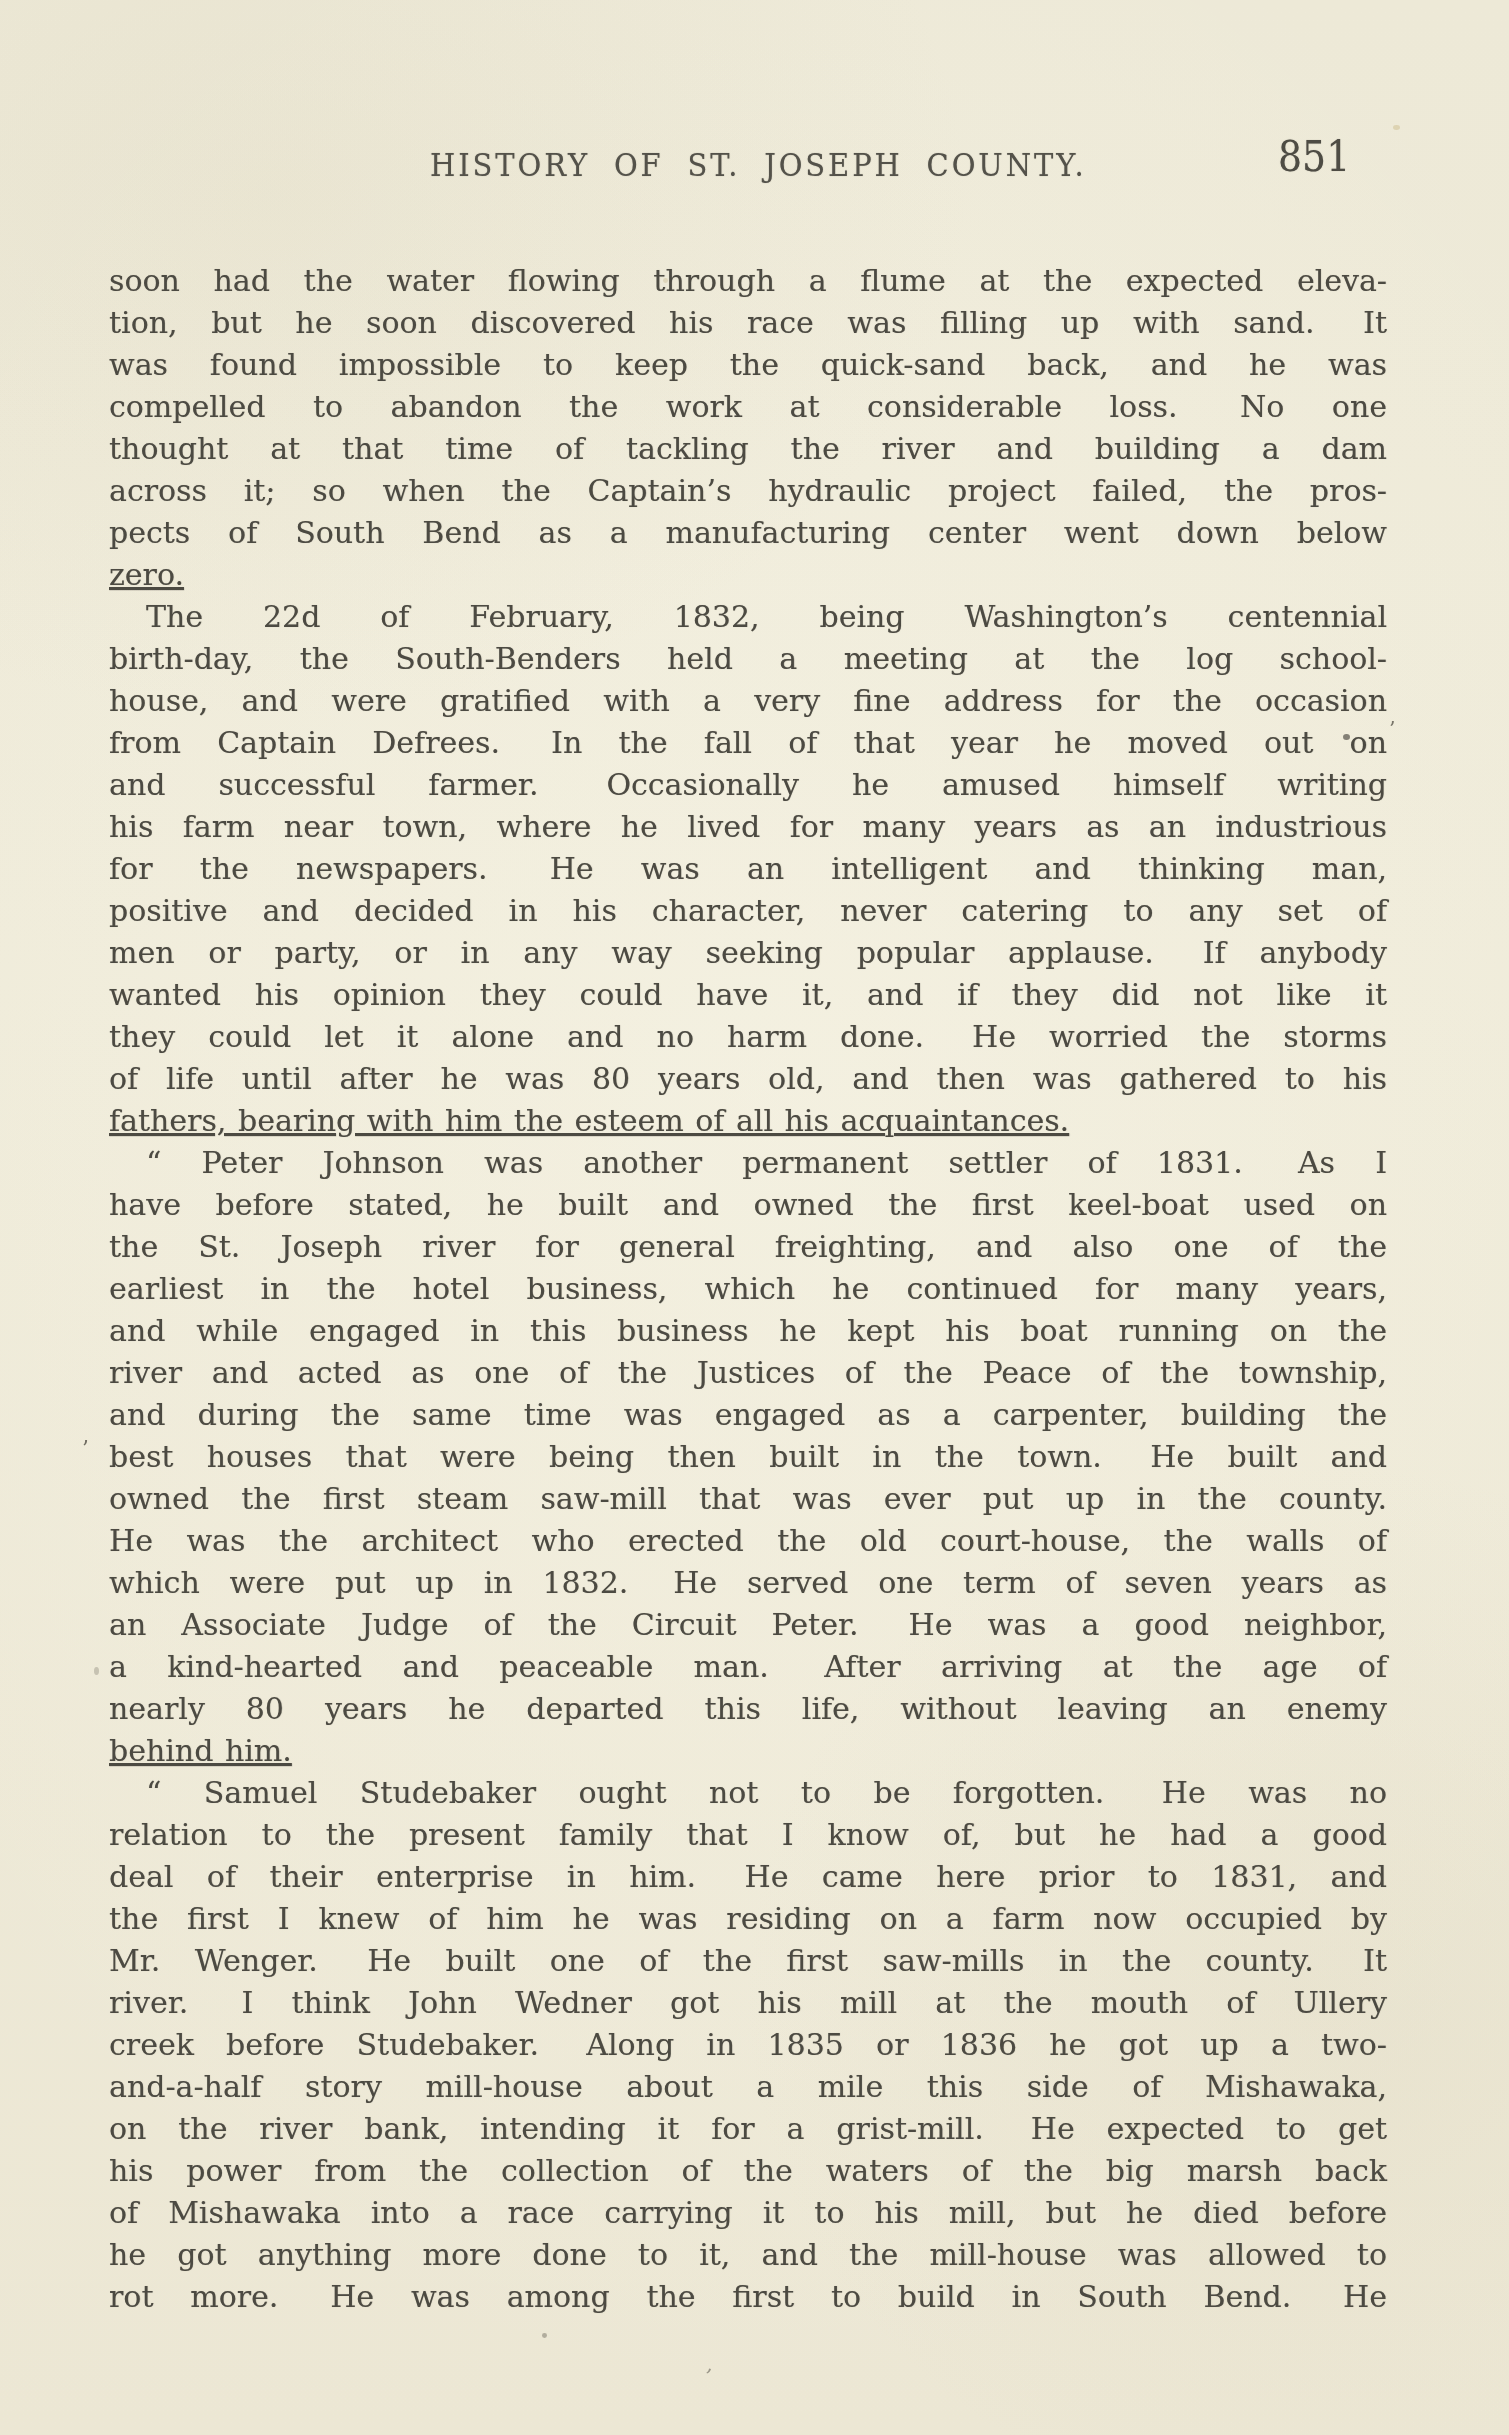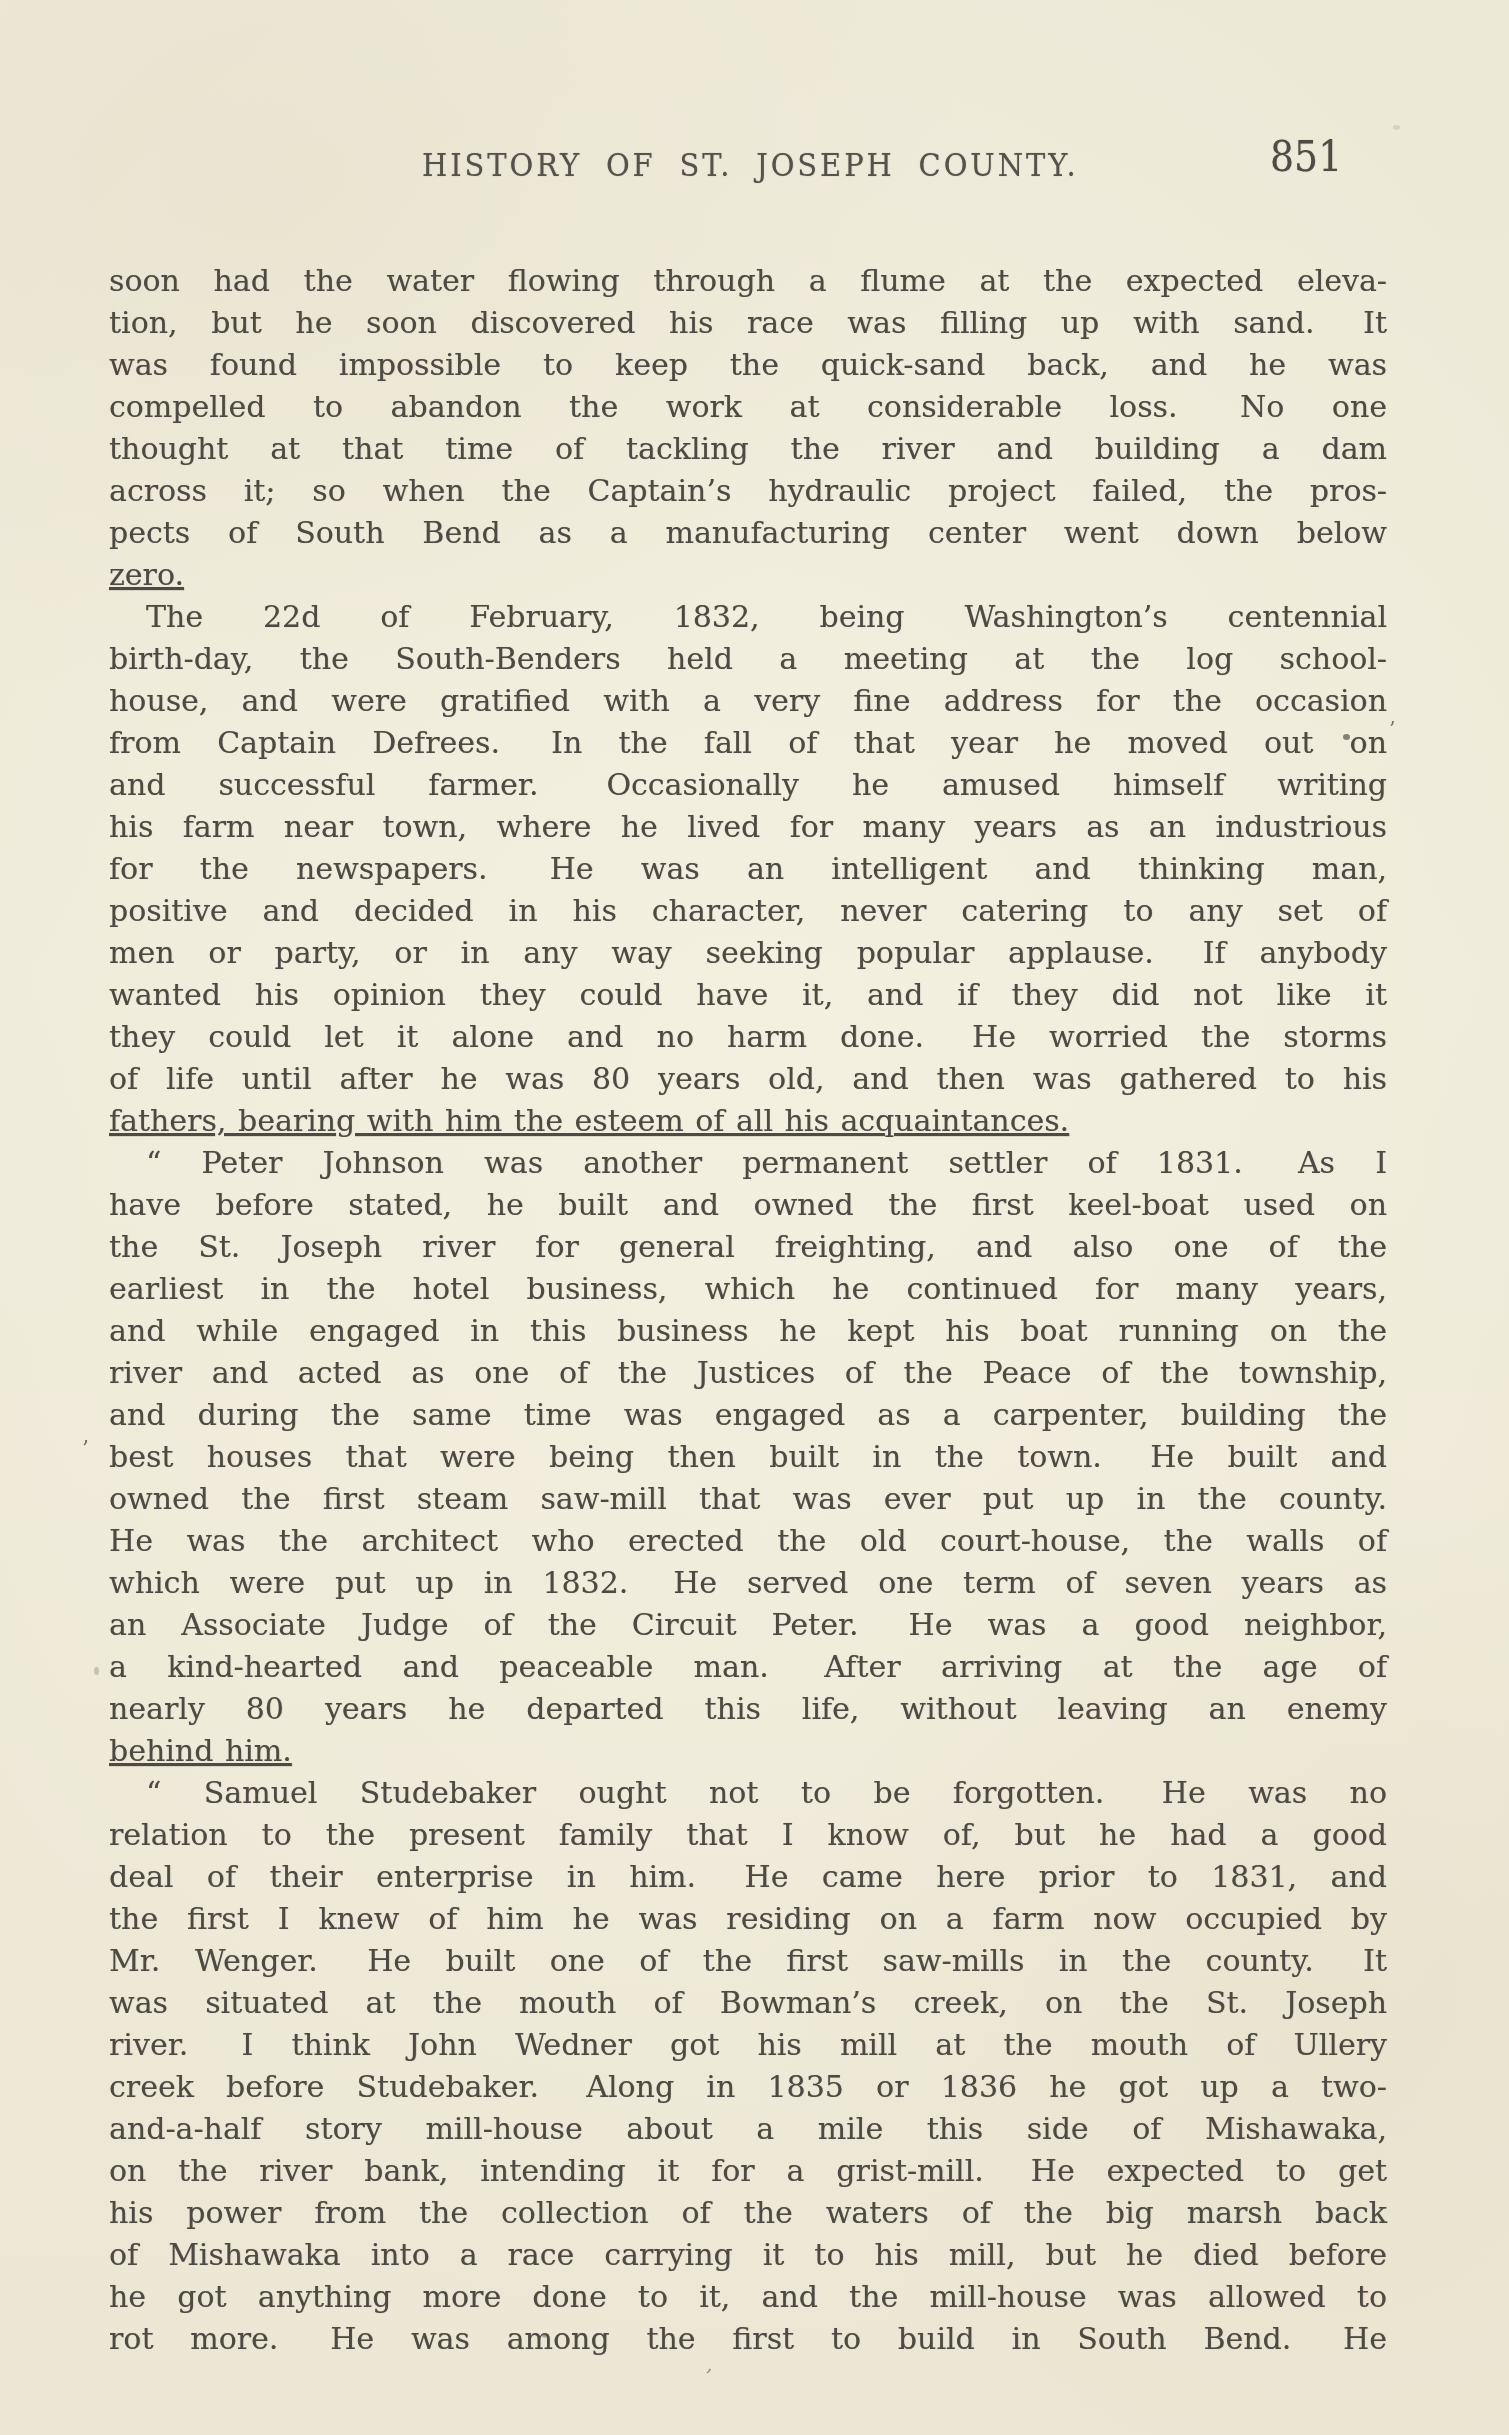--- a/index.html
+++ b/index.html
@@ -15,21 +15,21 @@
     font-family: "DejaVu Serif", "Liberation Serif", serif;
     color: #4c4a42;
     background:
       radial-gradient(ellipse 1170px 878px at 18% 8%, rgba(205,196,166,0.14), rgba(205,196,166,0) 60%),
       radial-gradient(ellipse 1073px 975px at 88% 82%, rgba(200,190,158,0.12), rgba(200,190,158,0) 55%),
       radial-gradient(ellipse 1365px 1755px at 50% 45%, rgba(252,250,238,0.35), rgba(252,250,238,0) 75%),
       linear-gradient(180deg, #ede9d7 0%, #efebd9 40%, #ece7d4 100%);
   }
   .running-header {
     position: absolute;
-    top: 0; left: 8px; right: 0;
+    top: 0; left: 16px; right: 0;
     height: 195px;
   }
   .header-title {
     position: absolute;
     left: 414px;
     top: 146px;
     font-size: 29px;
     letter-spacing: 2.9px;
     word-spacing: 11.7px;
     color: #54524a;
@@ -130,21 +130,20 @@
         <div class="line">a kind-hearted and peaceable man.  After arriving at the age of</div>
         <div class="line">nearly 80 years he departed this life, without leaving an enemy</div>
         <div class="line last">behind him.</div>
       </div>
       <div class="paragraph">
         <div class="line first">“ Samuel Studebaker ought not to be forgotten.  He was no</div>
         <div class="line">relation to the present family that I know of, but he had a good</div>
         <div class="line">deal of their enterprise in him.  He came here prior to 1831, and</div>
         <div class="line">the first I knew of him he was residing on a farm now occupied by</div>
         <div class="line">Mr. Wenger.  He built one of the first saw-mills in the county.  It</div>
-        <div class="line">was situated at the mouth of Bowman’s creek, on the St. Joseph</div>
         <div class="line">river.  I think John Wedner got his mill at the mouth of Ullery</div>
         <div class="line">creek before Studebaker.  Along in 1835 or 1836 he got up a two-</div>
         <div class="line">and-a-half story mill-house about a mile this side of Mishawaka,</div>
         <div class="line">on the river bank, intending it for a grist-mill.  He expected to get</div>
         <div class="line">his power from the collection of the waters of the big marsh back</div>
         <div class="line">of Mishawaka into a race carrying it to his mill, but he died before</div>
         <div class="line">he got anything more done to it, and the mill-house was allowed to</div>
         <div class="line">rot more.  He was among the first to build in South Bend.  He</div>
       </div>
     </div>

